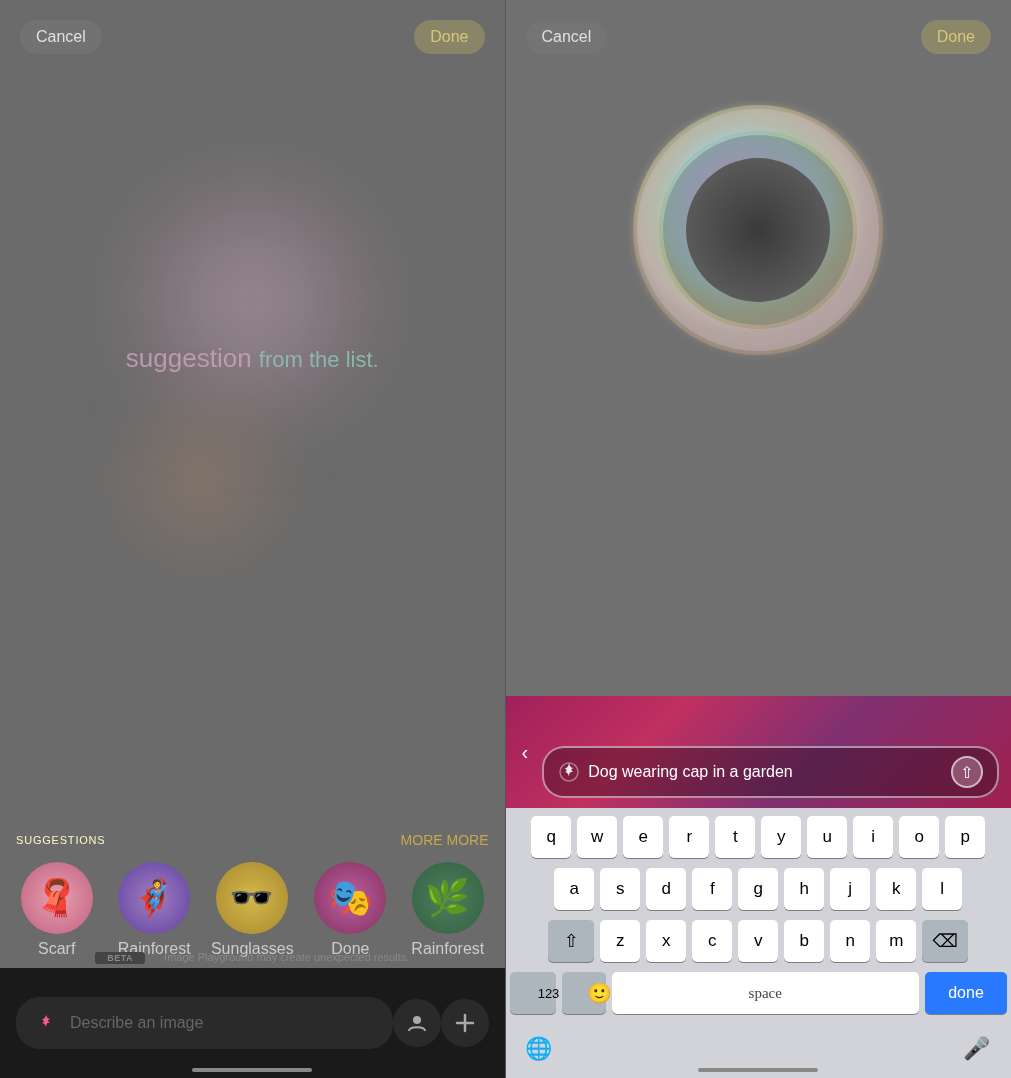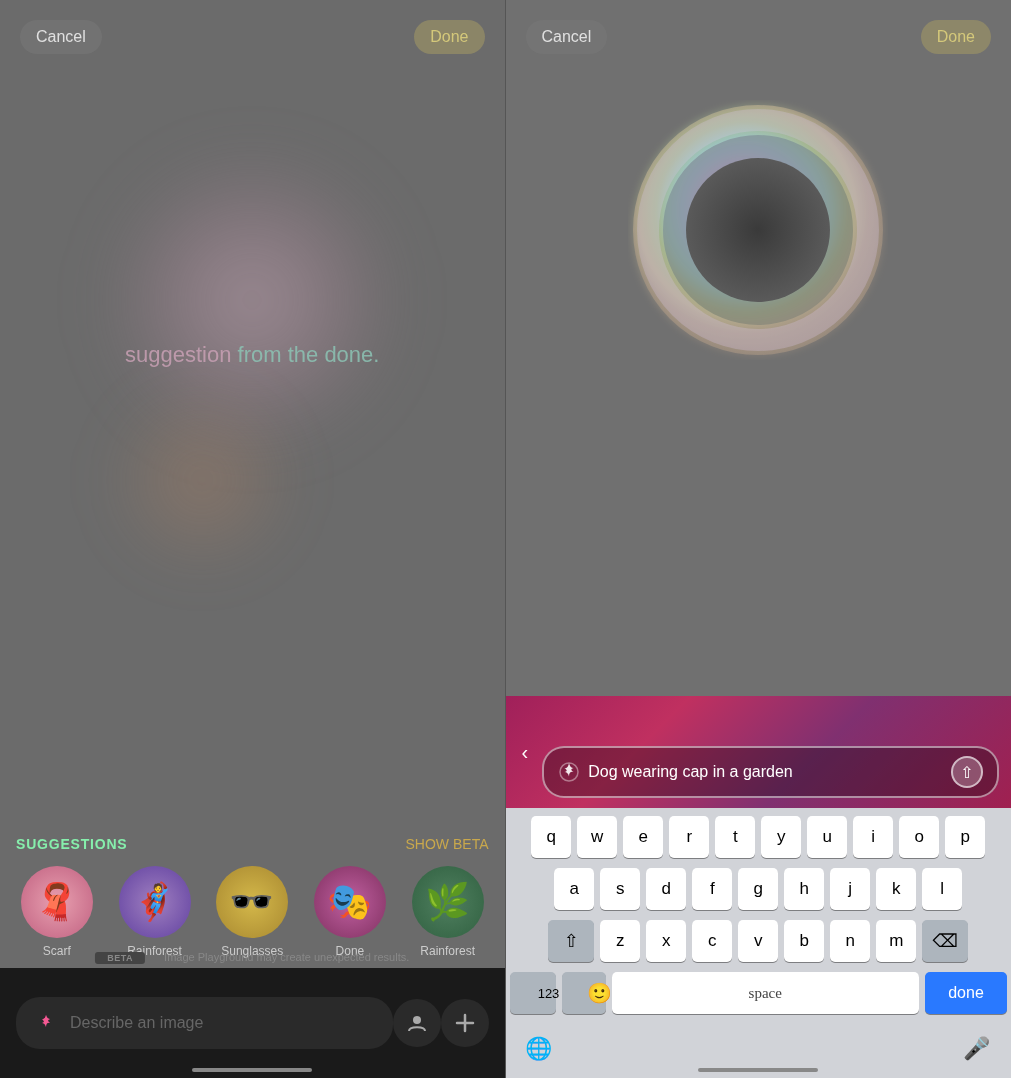--- a/index.html
+++ b/index.html
@@ -95,21 +95,21 @@
     }
     .prompt-text .line3 {
       color: rgba(140,195,180,0.85);
       font-size: 22px;
       font-weight: 500;
       line-height: 1.4;
       display: inline;
     }
     .prompt-text .line3b {
       color: rgba(200,160,180,0.85);
-      font-size: 22px;
+      font-size: 26px;
       font-weight: 500;
       line-height: 1.4;
       display: inline;
     }
 
     .suggestions-section {
       position: absolute;
       bottom: 120px;
       left: 0;
       right: 0;
@@ -118,23 +118,23 @@
     }
 
     .suggestions-header {
       display: flex;
       justify-content: space-between;
       align-items: center;
       margin-bottom: 14px;
     }
 
     .suggestions-label {
-      color: #86efac;
-      font-size: 14px;
-      font-weight: 700;
+      color: #fef9c3;
+      font-size: 11px;
+      font-weight: 400;
       letter-spacing: 0.8px;
     }
 
     .show-more-btn {
       color: #c9a84c;
       font-size: 14px;
       font-weight: 500;
       background: none;
       border: none;
       cursor: pointer;
@@ -167,21 +167,21 @@
     }
 
     .suggestion-icon.scarf { background: radial-gradient(circle, #e8a0b0, #c06080); }
     .suggestion-icon.superhero { background: radial-gradient(circle, #a080c0, #6040a0); }
     .suggestion-icon.sunglasses { background: radial-gradient(circle, #d4b84a, #a88830); }
     .suggestion-icon.stage { background: radial-gradient(circle, #c060a0, #803060); }
     .suggestion-icon.rainforest { background: radial-gradient(circle, #508060, #306040); }
 
     .suggestion-label {
       color: #cccccc;
-      font-size: 12px;
+      font-size: 16px;
       text-align: center;
     }
 
     .bottom-bar {
       position: absolute;
       bottom: 0;
       left: 0;
       right: 0;
       height: 110px;
       background: #1a1a1a;
@@ -492,27 +492,27 @@
 <div class="left-panel">
   <div class="left-bg-glow"></div>
   <div class="left-bg-glow2"></div>
 
   <div class="panel-header">
     <button class="btn-cancel">Cancel</button>
     <button class="btn-done-left">Done</button>
   </div>
 
   <div class="prompt-text">
-    <span class="line3b">suggestion </span><span class="line3">from the done.</span>
+    <span class="line3b">suggestion </span><span class="line3">from the list.</span>
   </div>
 
   <div class="suggestions-section">
     <div class="suggestions-header">
       <span class="suggestions-label">SUGGESTIONS</span>
-      <button class="show-more-btn">SHOW BETA</button>
+      <button class="show-more-btn">MORE MORE</button>
     </div>
     <div class="suggestions-row">
       <div class="suggestion-item">
         <div class="suggestion-icon scarf">🧣</div>
         <span class="suggestion-label">Scarf</span>
       </div>
       <div class="suggestion-item">
         <div class="suggestion-icon superhero">🦸</div>
         <span class="suggestion-label">Rainforest</span>
       </div>

